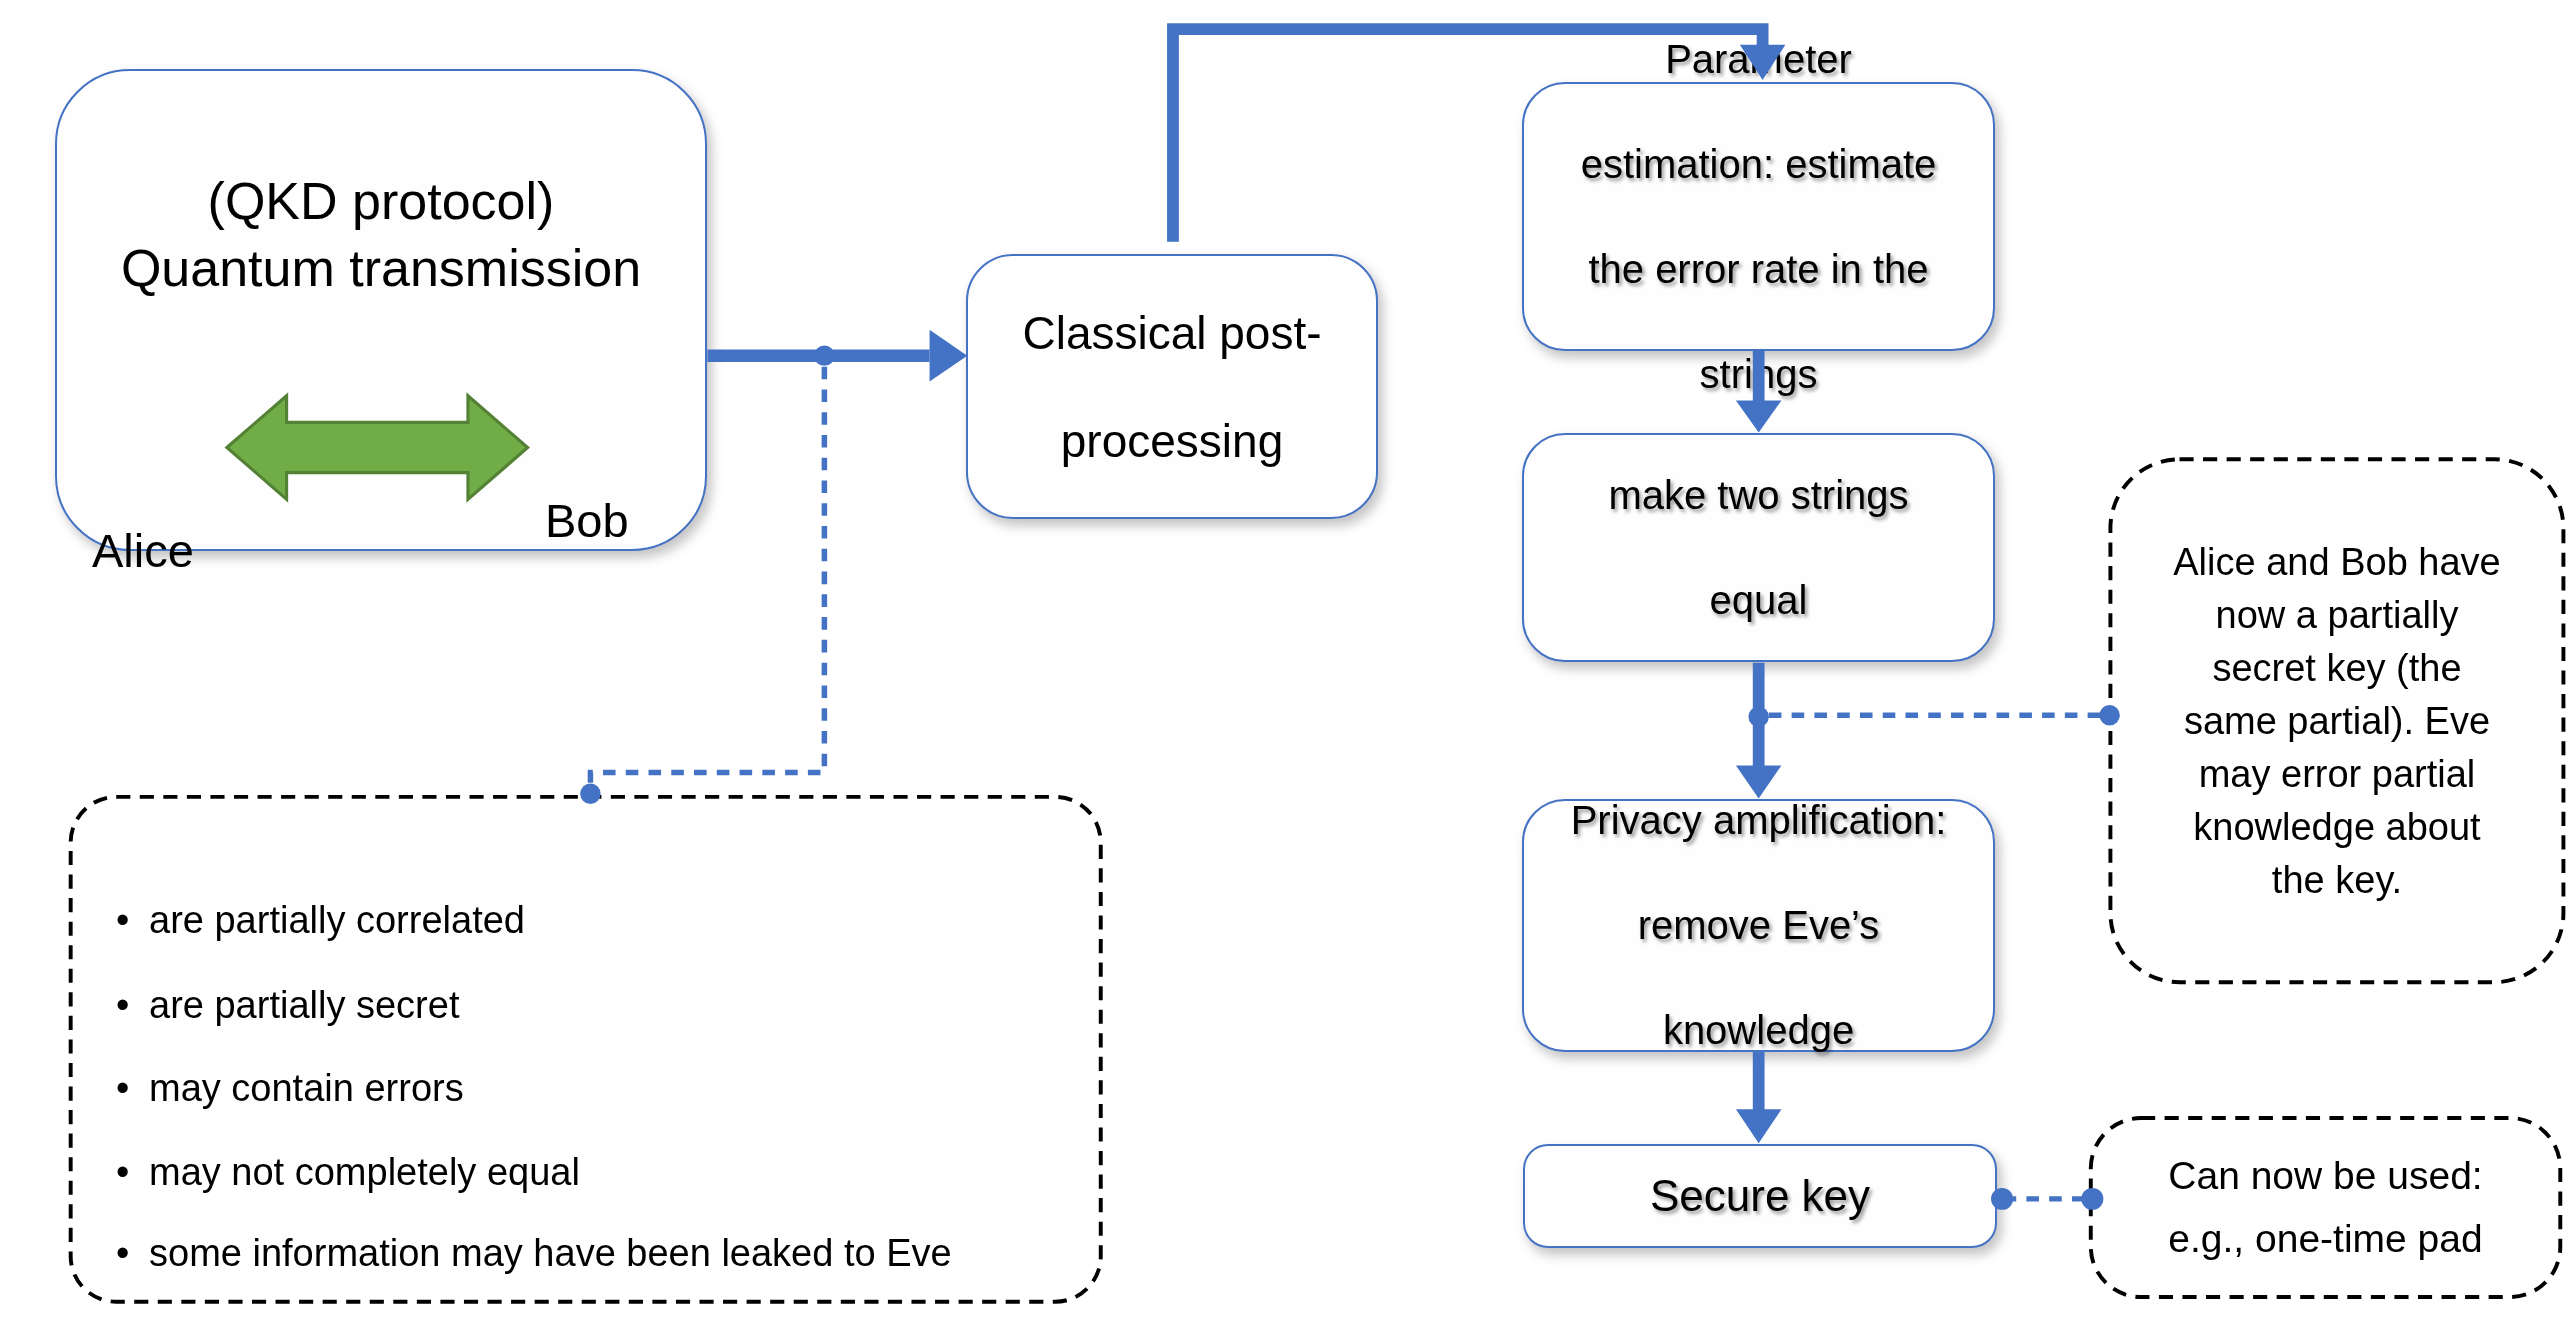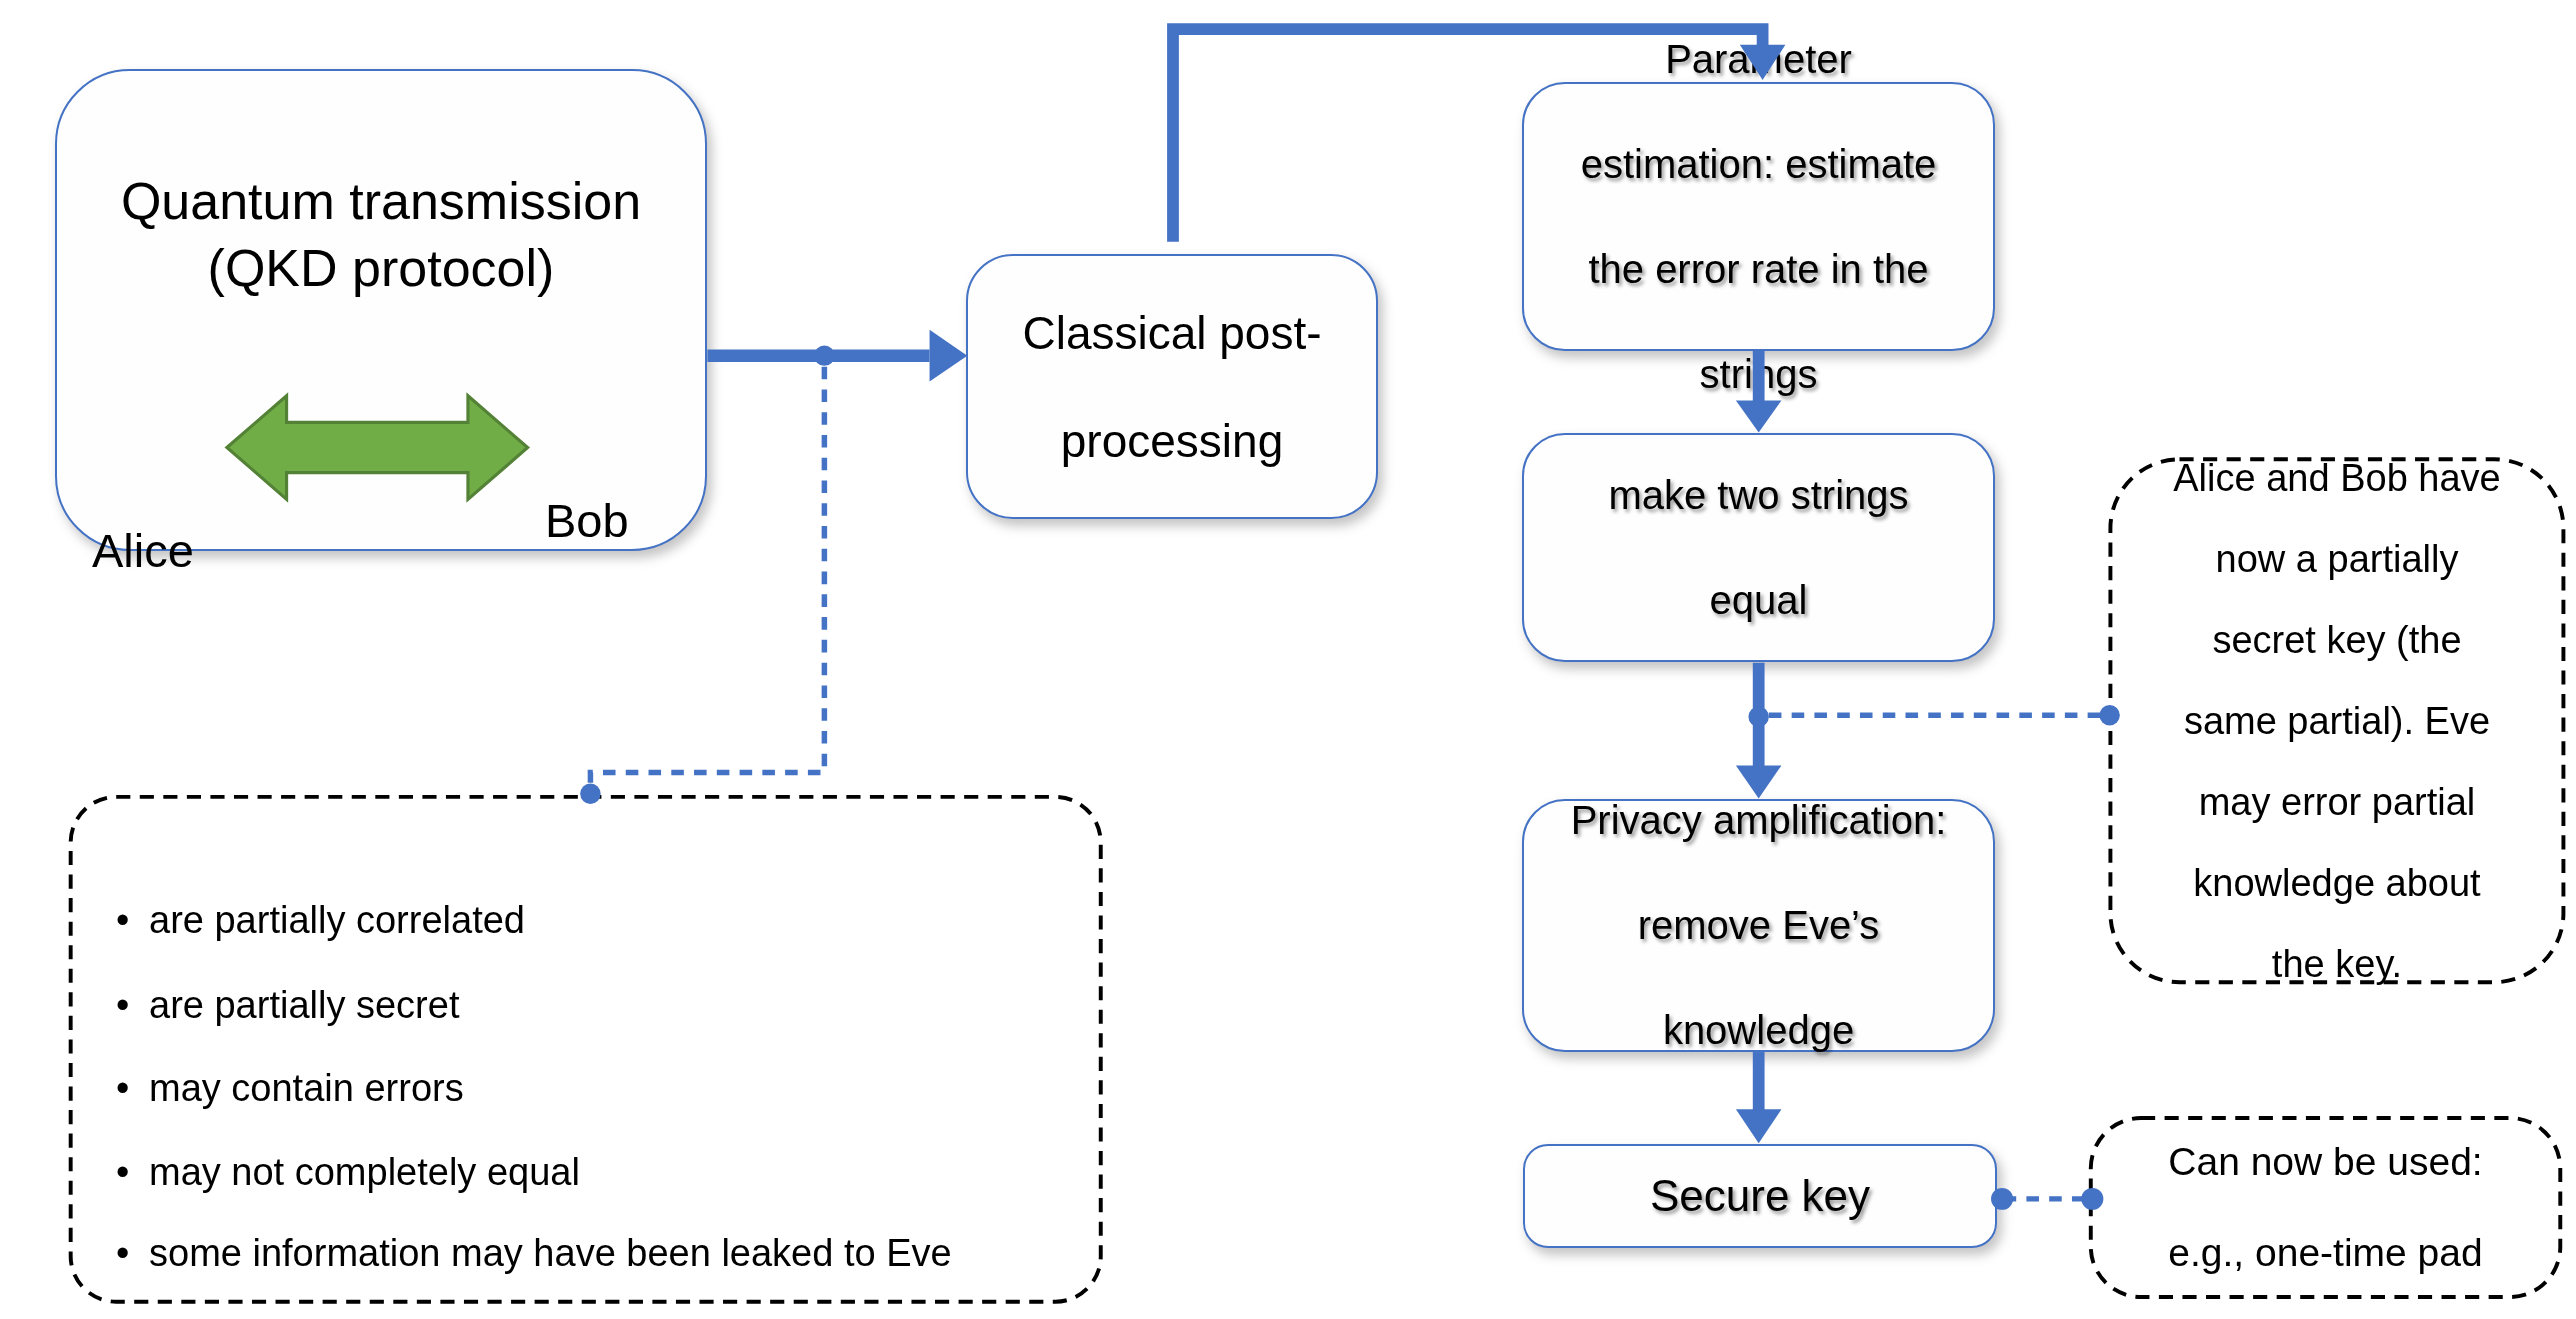--- a/index.html
+++ b/index.html
@@ -33,21 +33,21 @@
   .alice-label{position:absolute;left:35px;top:422px;font-size:47px;margin-top:30px;}
   .bob-label{position:absolute;left:488px;top:422px;font-size:47px;}
 
   .classical-box{left:966px;top:242px;width:412px;height:265px;border-radius:47px;font-size:46px;line-height:60px;margin-top:12px;}
   .parameter-box{left:1522px;top:82px;width:473px;height:269px;border-radius:43px;font-size:40px;line-height:57px;}
   .error-box{left:1522px;top:433px;width:473px;height:229px;border-radius:43px;font-size:40px;line-height:57px;}
   .privacy-box{left:1522px;top:799px;width:473px;height:253px;border-radius:43px;font-size:40px;line-height:57px;}
   .secure-box{left:1523px;top:1144px;width:474px;height:104px;border-radius:25px;font-size:44px;}
 
   
-  .note{position:absolute;background:var(--bg);gap:28px;}
+  .note{position:absolute;background:var(--bg);}
   .note-bl{left:69px;top:795px;width:1033px;height:508px;}
   .note-bl .bullet-row{position:absolute;left:47px;font-size:38px;white-space:nowrap;}
   .note-bl .bullet-row::before{content:"\2022";display:inline-block;width:33px;font-size:38px;}
   .note-right{left:2109px;top:458px;width:456px;height:526px;display:flex;flex-direction:column;justify-content:center;align-items:center;text-align:center;font-size:38px;line-height:53px;}
   .note-br{left:2089px;top:1116px;width:473px;height:182px;display:flex;flex-direction:column;justify-content:center;align-items:center;text-align:center;font-size:39px;line-height:63px;}
   .note .line{white-space:nowrap;}
 
   
   .overlay{position:absolute;left:0;top:0;width:2576px;height:1319px;pointer-events:none;z-index:10;}
   .stroke-accent{stroke:var(--accent);fill:none;}
@@ -58,22 +58,22 @@
   .dash-black{stroke:var(--note-border);fill:none;stroke-width:5px;stroke-dasharray:18 12;}
   .green-arrow{fill:var(--green-fill);stroke:var(--green-stroke);stroke-width:4px;}
 </style>
 </head>
 <body>
 
 <div class="canvas">
 
   <div class="fbox qkd-box">
     <div class="qkd-title">
+      <div class="line">(QKD protocol)</div>
       <div class="line">Quantum transmission</div>
-      <div class="line">(QKD protocol)</div>
     </div>
     <div class="alice-label">Alice</div>
     <div class="bob-label">Bob</div>
   </div>
 
   <div class="fbox classical-box">
     <div class="line">Classical post-</div>
     <div class="line">processing</div>
   </div>
 

